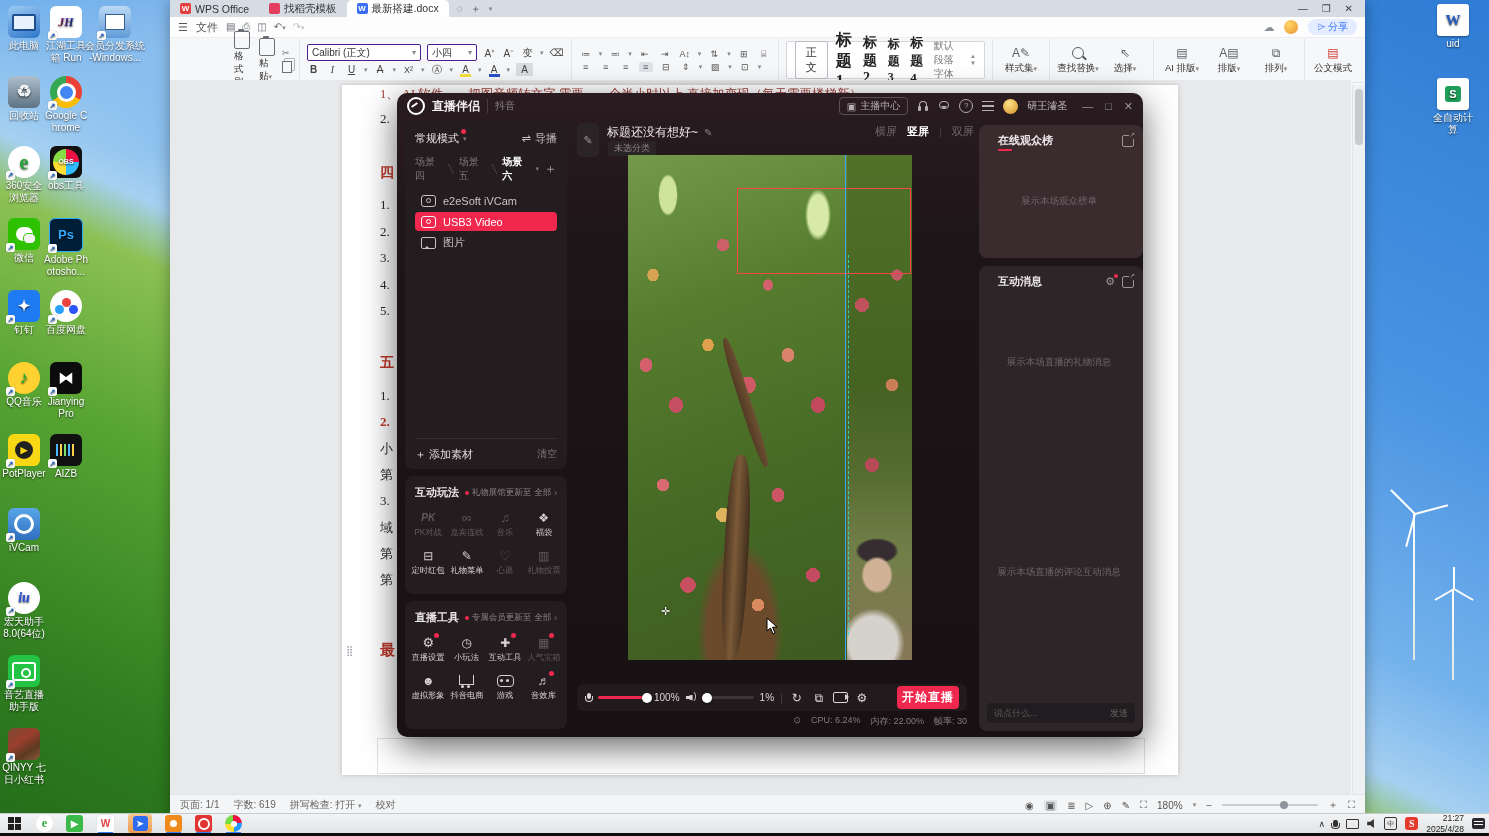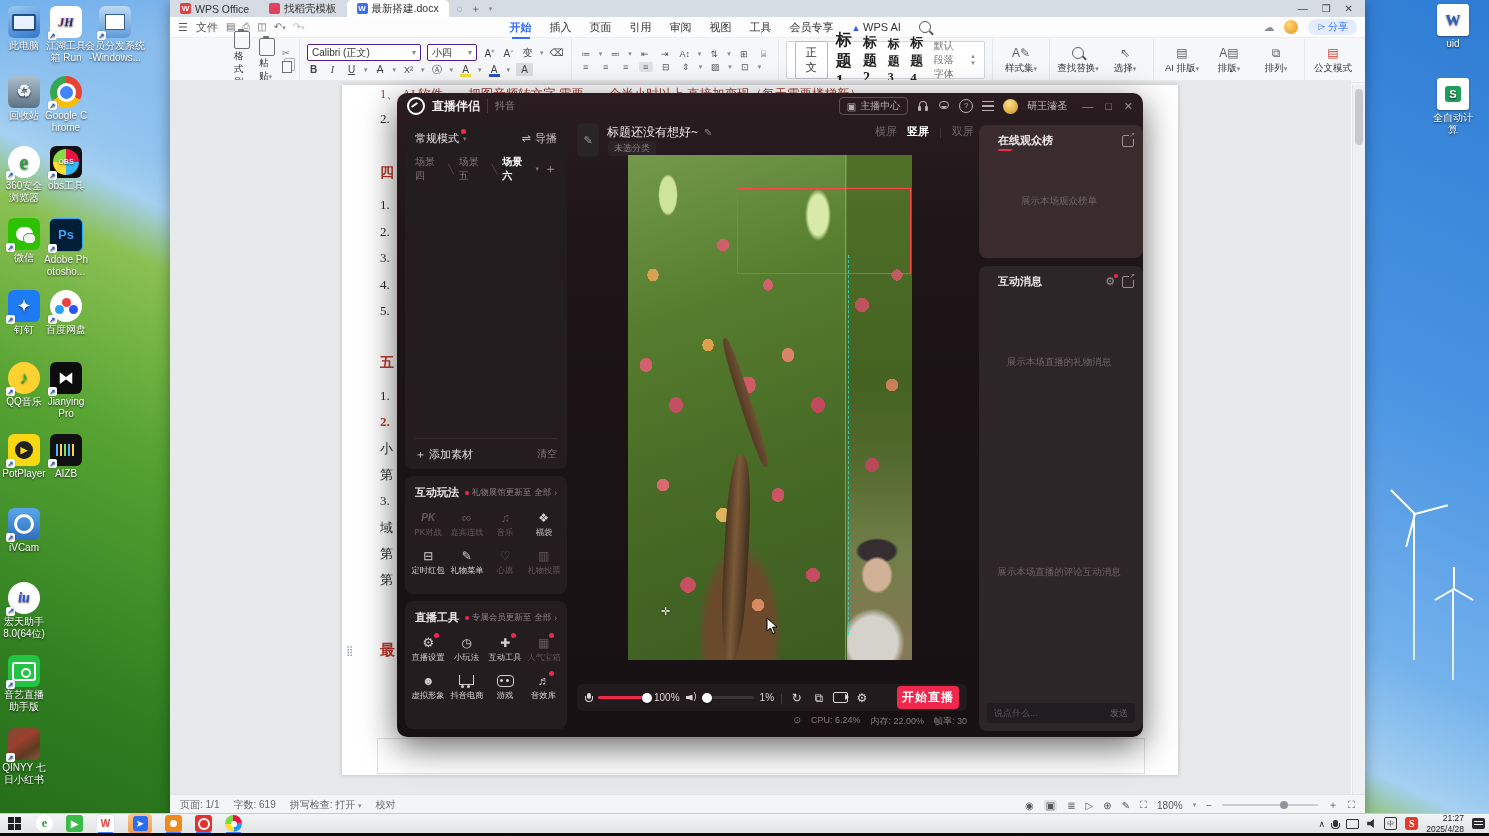--- a/index.html
+++ b/index.html
@@ -418,32 +418,20 @@
         <span>☰</span>
         <span>文件</span>
         <span class="mb-glyphs">
           <span>▤</span>
           <span>⎙</span>
           <span>◫</span>
           <span>↶<span class="caret">▾</span></span>
           <span style="opacity:.45">↷<span class="caret">▾</span></span>
         </span>
       </div>
-      <div class="menus">
-        <span class="menu-item active">开始</span>
-        <span class="menu-item">插入</span>
-        <span class="menu-item">页面</span>
-        <span class="menu-item">引用</span>
-        <span class="menu-item">审阅</span>
-        <span class="menu-item">视图</span>
-        <span class="menu-item">工具</span>
-        <span class="menu-item">会员专享</span>
-        <span class="menu-item ai-pre">WPS AI</span>
-        <span class="icon-search"></span>
-      </div>
       <div class="mb-right">
         <span style="color:#8a9099">☁</span>
         <span class="avatar-s"></span>
         <span class="share-pill">⌲ <span>分享</span></span>
       </div>
     </div>
     <div class="ribbon">
       <div class="grp">
         <div class="bigbtn">
             <span class="ic-clip"></span>
@@ -663,20 +651,34 @@
         </div>
         <div class="scenes">
           <span class="scene">场景四</span>
             <span class="sep-bs">╲</span>
           <span class="scene">场景五</span>
             <span class="sep-bs">╲</span>
           <span class="scene on">场景六</span>
           <span class="caret dim">▾</span>
           <span class="plus">＋</span>
         </div>
+        <div class="srcs">
+          <div class="src">
+              <span class="ic-webcam"></span>
+              <span>e2eSoft iVCam</span>
+            </div>
+          <div class="src sel">
+              <span class="ic-webcam"></span>
+              <span>USB3 Video</span>
+            </div>
+          <div class="src">
+              <span class="ic-img"></span>
+              <span>图片</span>
+            </div>
+        </div>
         <div class="p1-foot">
           <span>＋ <span>添加素材</span></span>
           <span class="clear">清空</span>
         </div>
       </div>
 
       <div class="panel" style="height:118px">
         <div class="phead">
           <span class="ptitle">互动玩法</span>
           <span class="pbadge">

